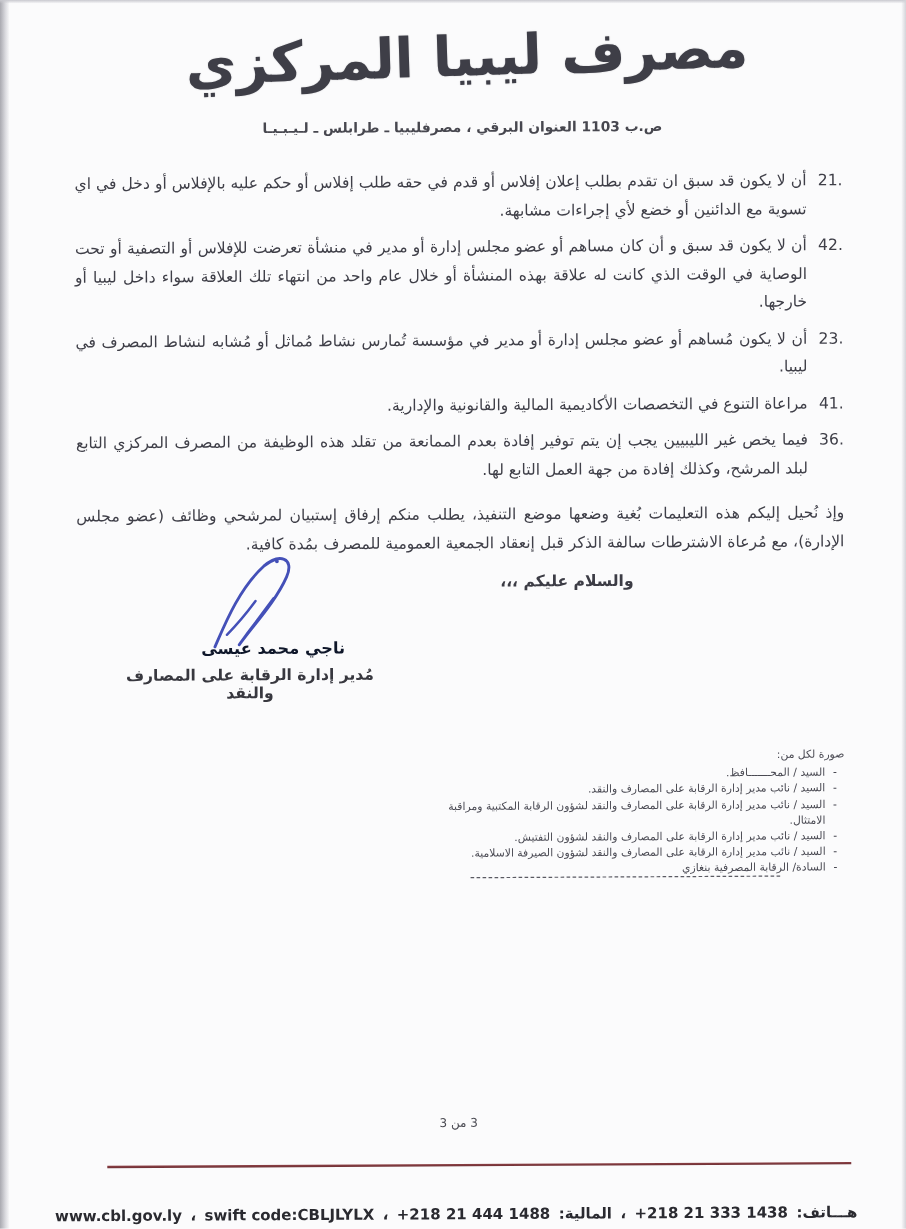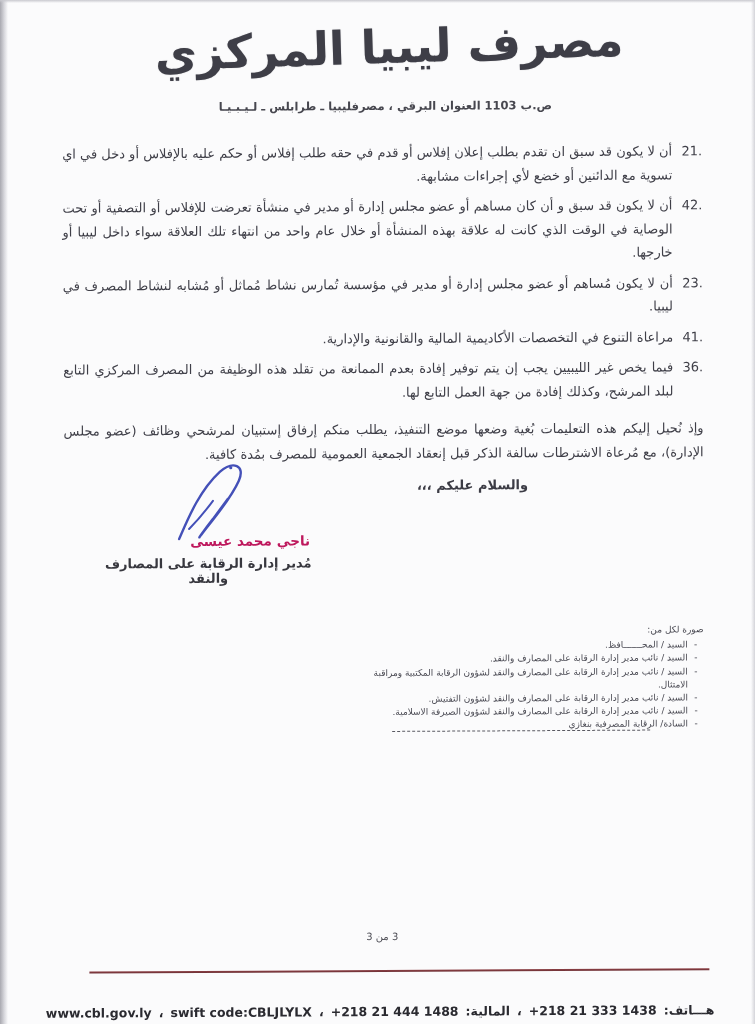--- a/index.html
+++ b/index.html
@@ -63,22 +63,22 @@
   .closing-par { margin-top:14px; text-align:justify; }
   
   .salutation {
     position:absolute; top:478px; left:405px; width:180px;
     direction:rtl; text-align:left;
     font-size:13px; font-weight:700; color:#3c3c45;margin-left:12px;
   }
   .signature-svg { position:absolute; top:458px; left:165px; width:125px; height:88px; }
   .signer-name {
     position:absolute; top:532px; left:145px; width:165px;
-    direction:rtl;
-    font-size:13.5px; font-weight:700; color:#be185d;
+    text-align:center; direction:rtl;
+    font-size:13.5px; font-weight:700; color:#0f172a;
   }
   .signer-title {
     position:absolute; top:555px; left:88px; width:240px;
     text-align:center; direction:rtl;
     font-size:13px; font-weight:700; color:#38383f;
   }
   
   .cc {
     position:absolute; top:625px; right:52px; width:340px;
     direction:rtl; font-size:9px; line-height:13.2px;

